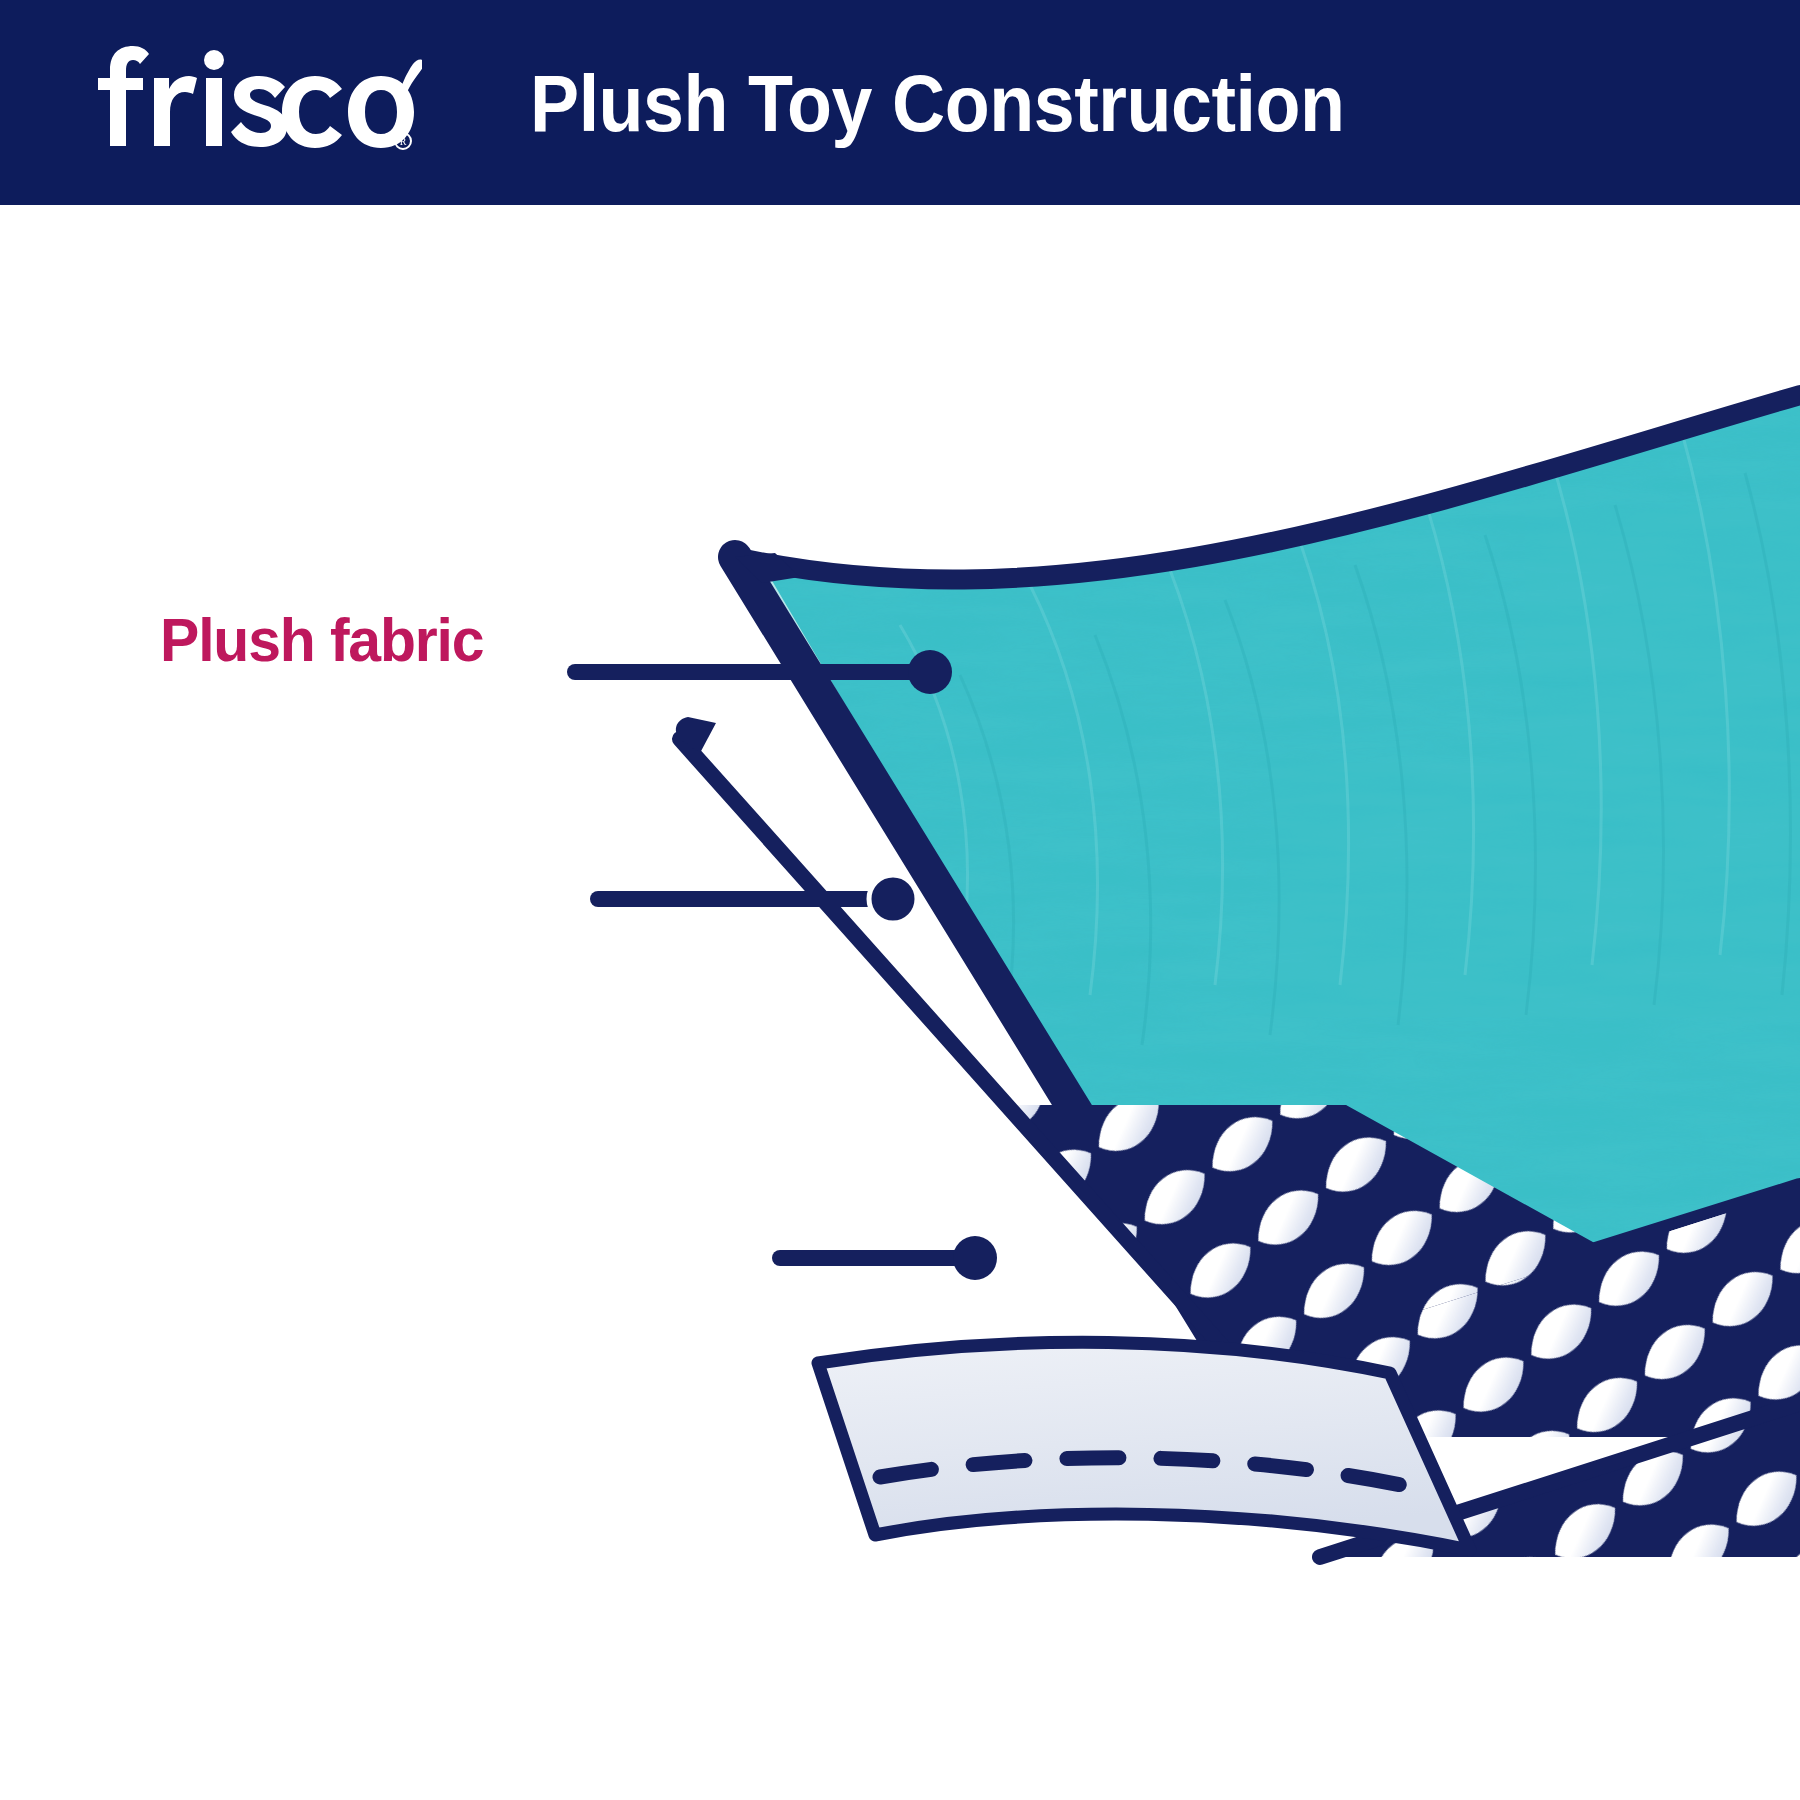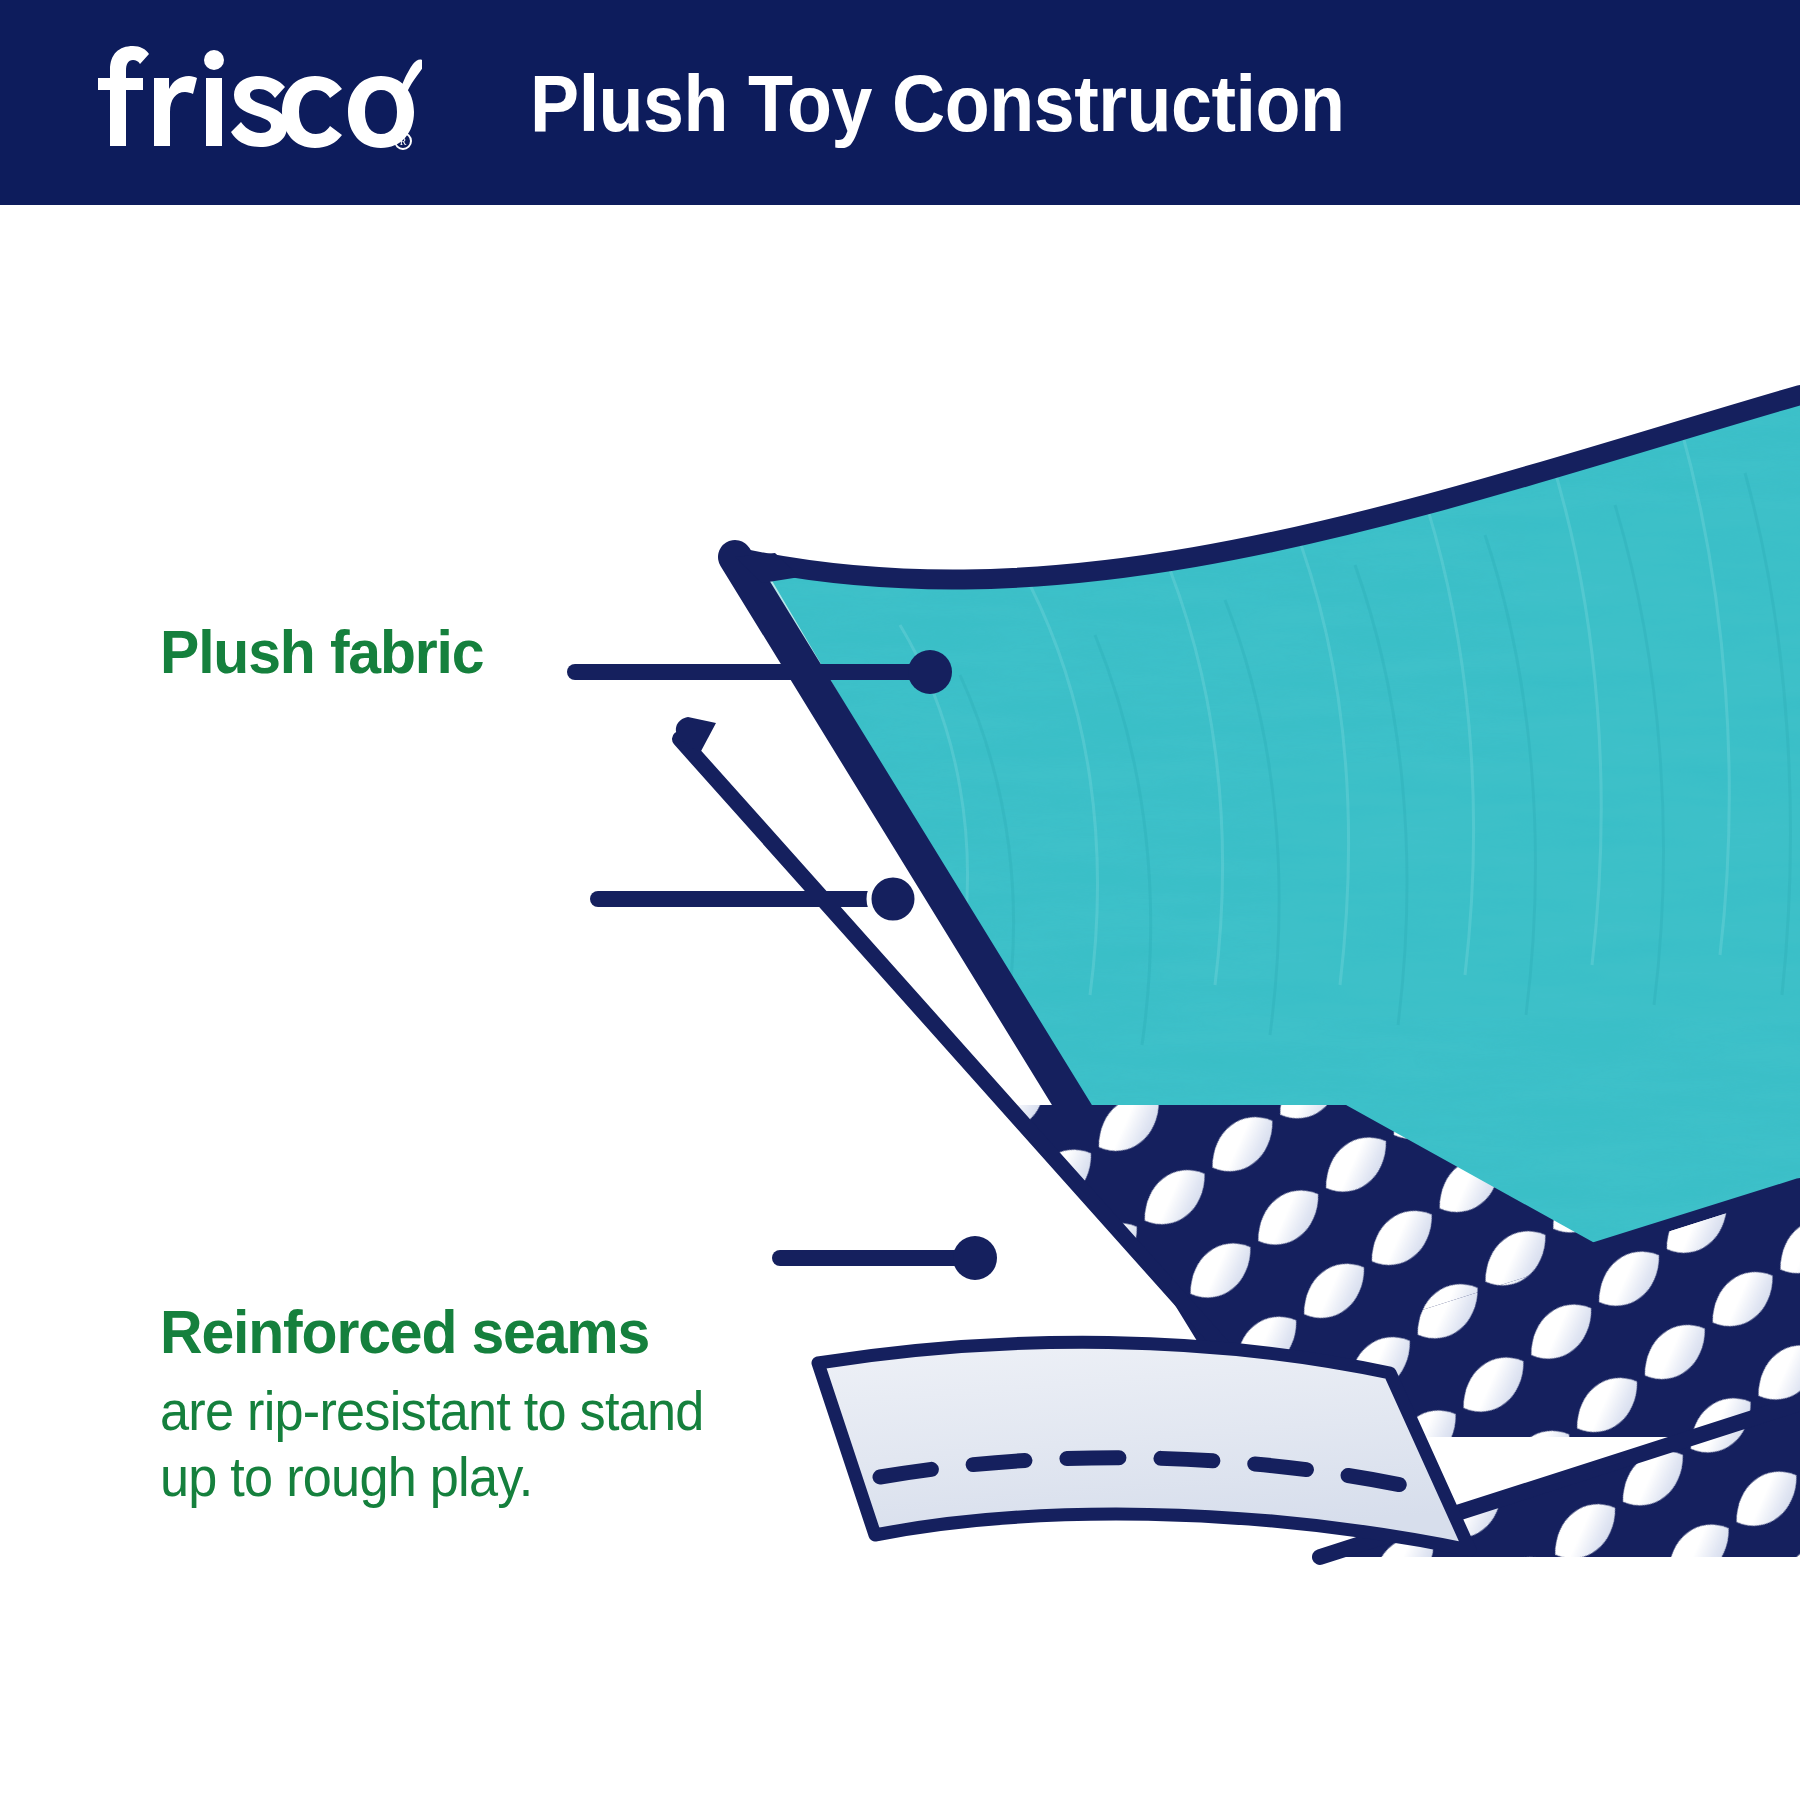--- a/index.html
+++ b/index.html
@@ -60,22 +60,21 @@
     left: 0;
     top: 205px;
     width: 1800px;
     height: 1595px;
   }
   #illustration svg { display: block; }
 
   
   .callout {
     position: absolute;
-    color: #15803d;
-    margin-top: 12px;
+    color: #be185d;
   }
   .callout-head {
     font-family: "Liberation Sans", sans-serif;
     font-weight: bold;
     font-size: 62px;
     line-height: 1.14;
     letter-spacing: -1.2px;
     white-space: nowrap;
     transform: scaleX(0.95);
     transform-origin: left top;
@@ -281,19 +280,14 @@
         </g>
       </g>
     </svg>
   </div>
 
   <div id="callout-plush-fabric" class="callout">
     <div class="callout-head">Plush fabric</div>
   </div>
 
 
-  <div id="callout-reinforced-seams" class="callout">
-    <div class="callout-head">Reinforced seams</div>
-    <div class="callout-body" style="margin-top:10px;">are rip-resistant to stand</div>
-    <div class="callout-body">up to rough play.</div>
-  </div>
 
 </div>
 
 </body></html>

